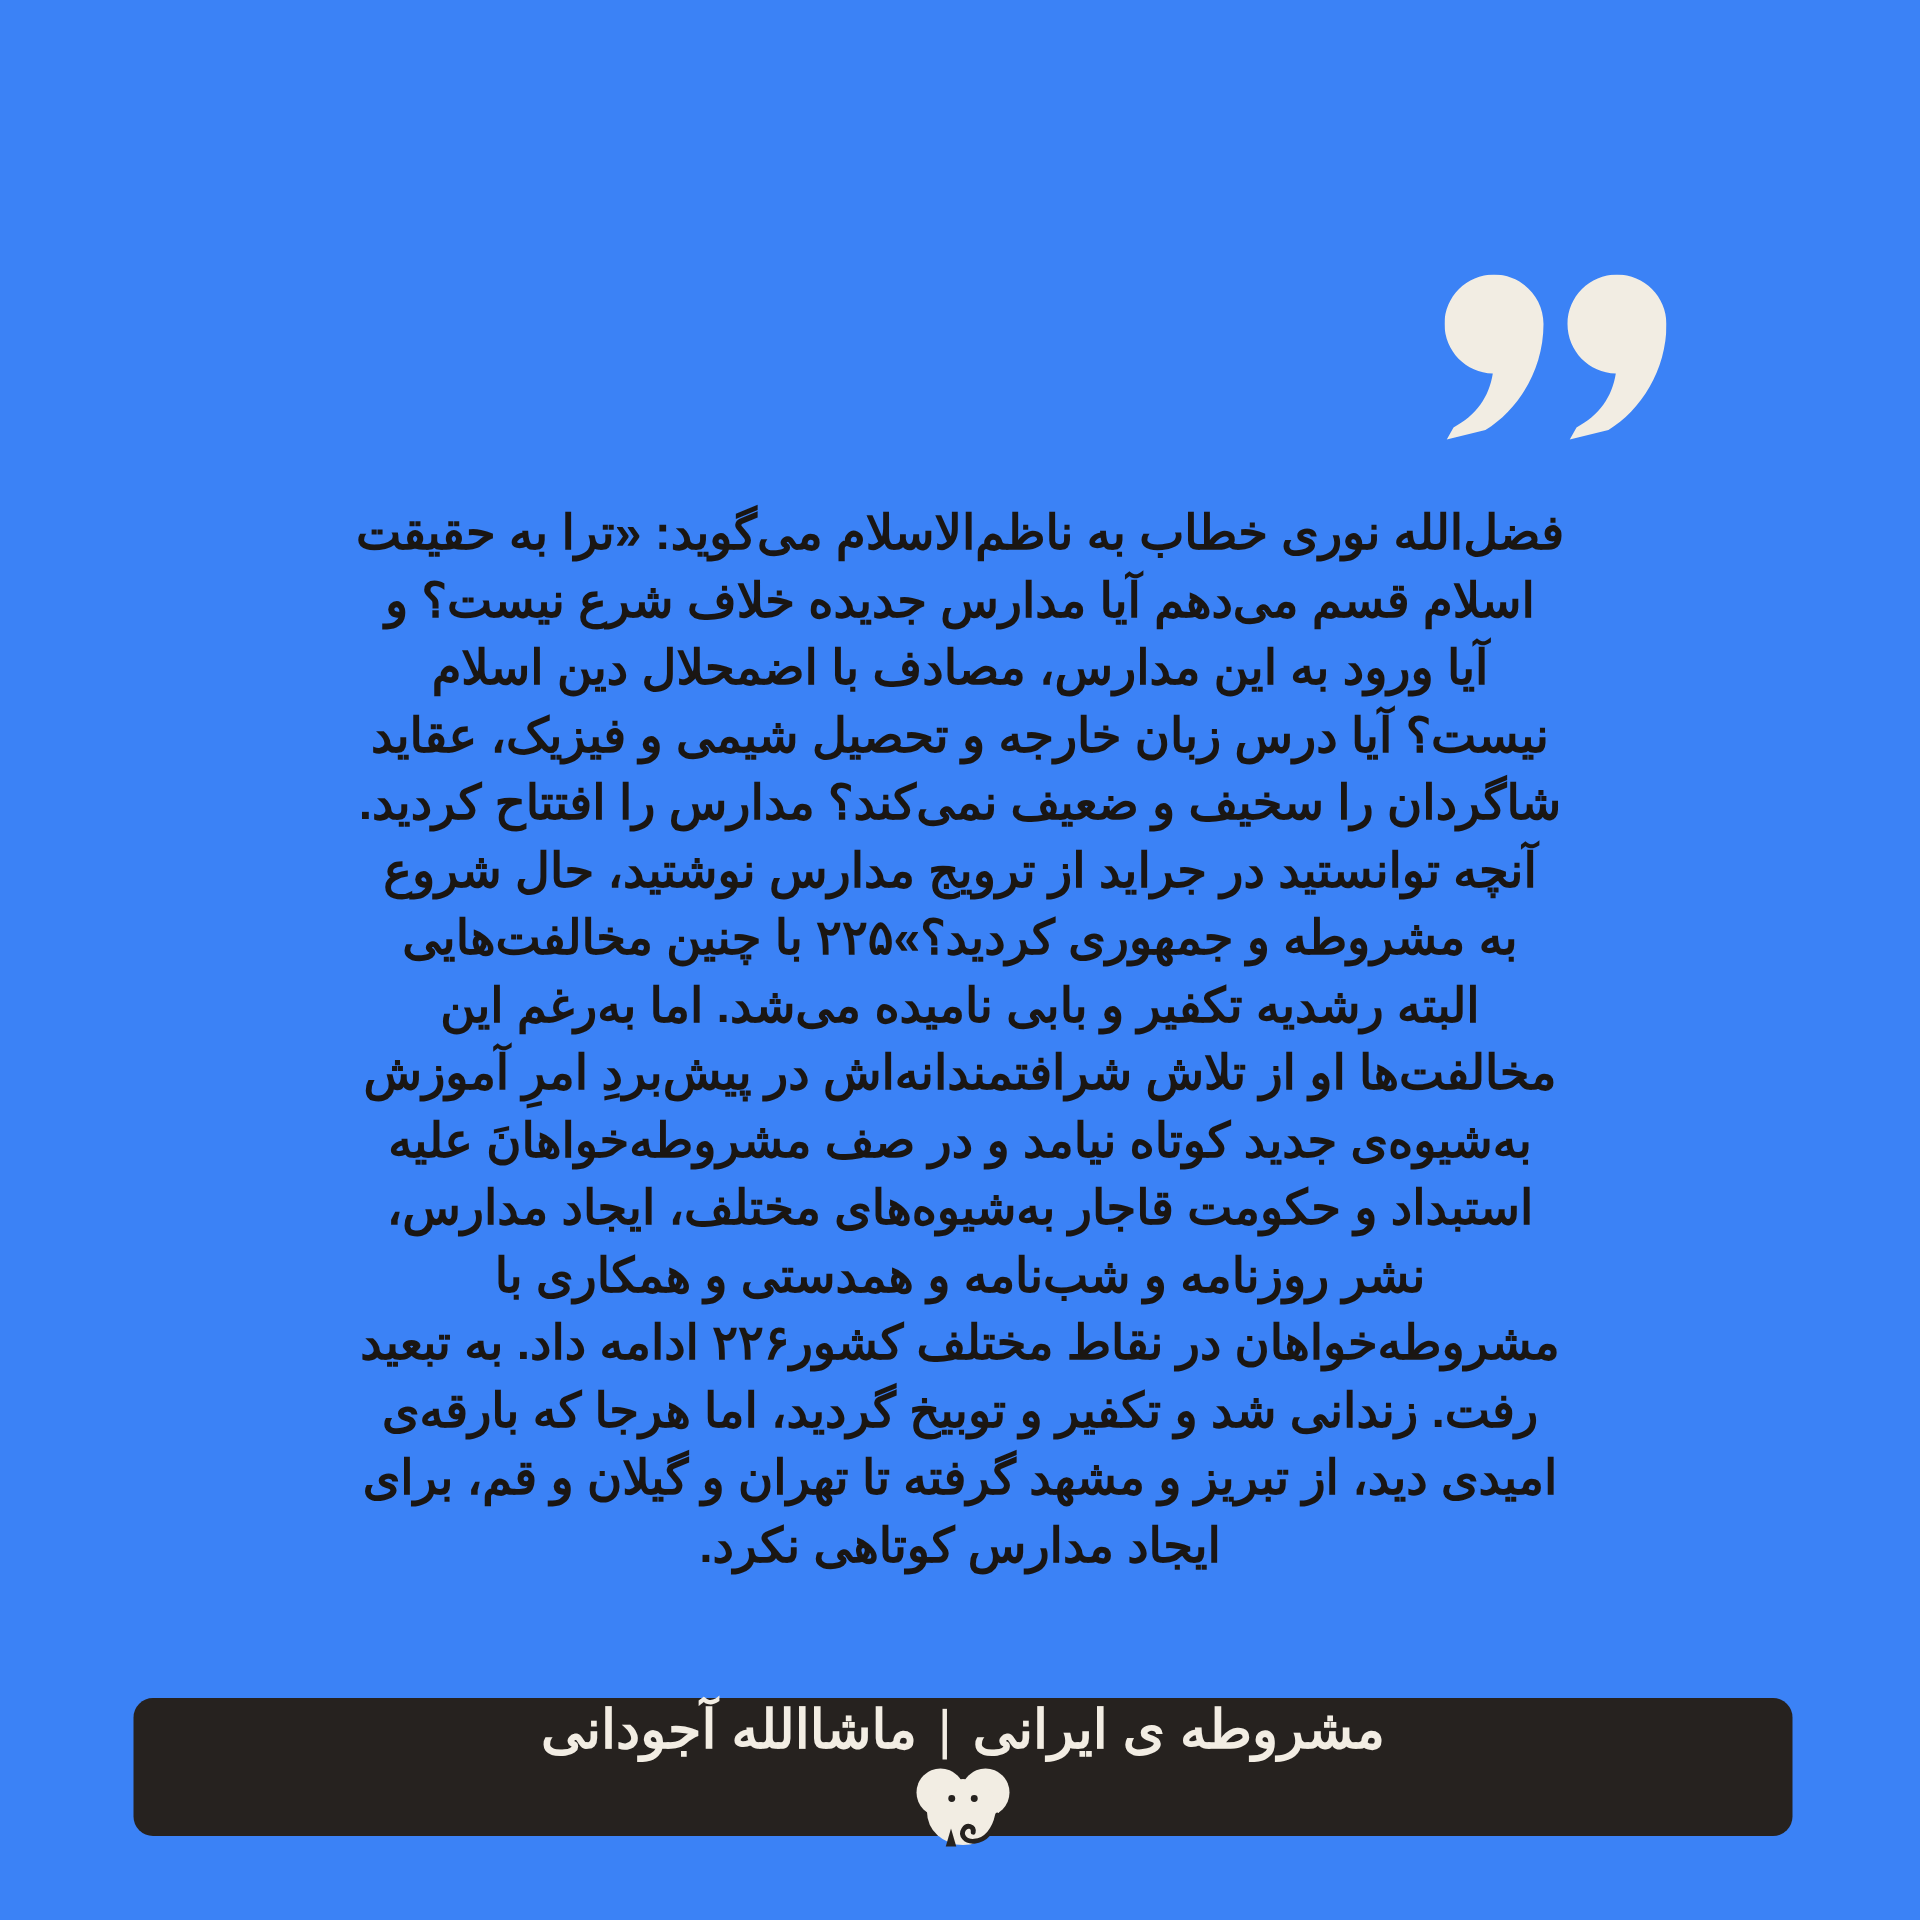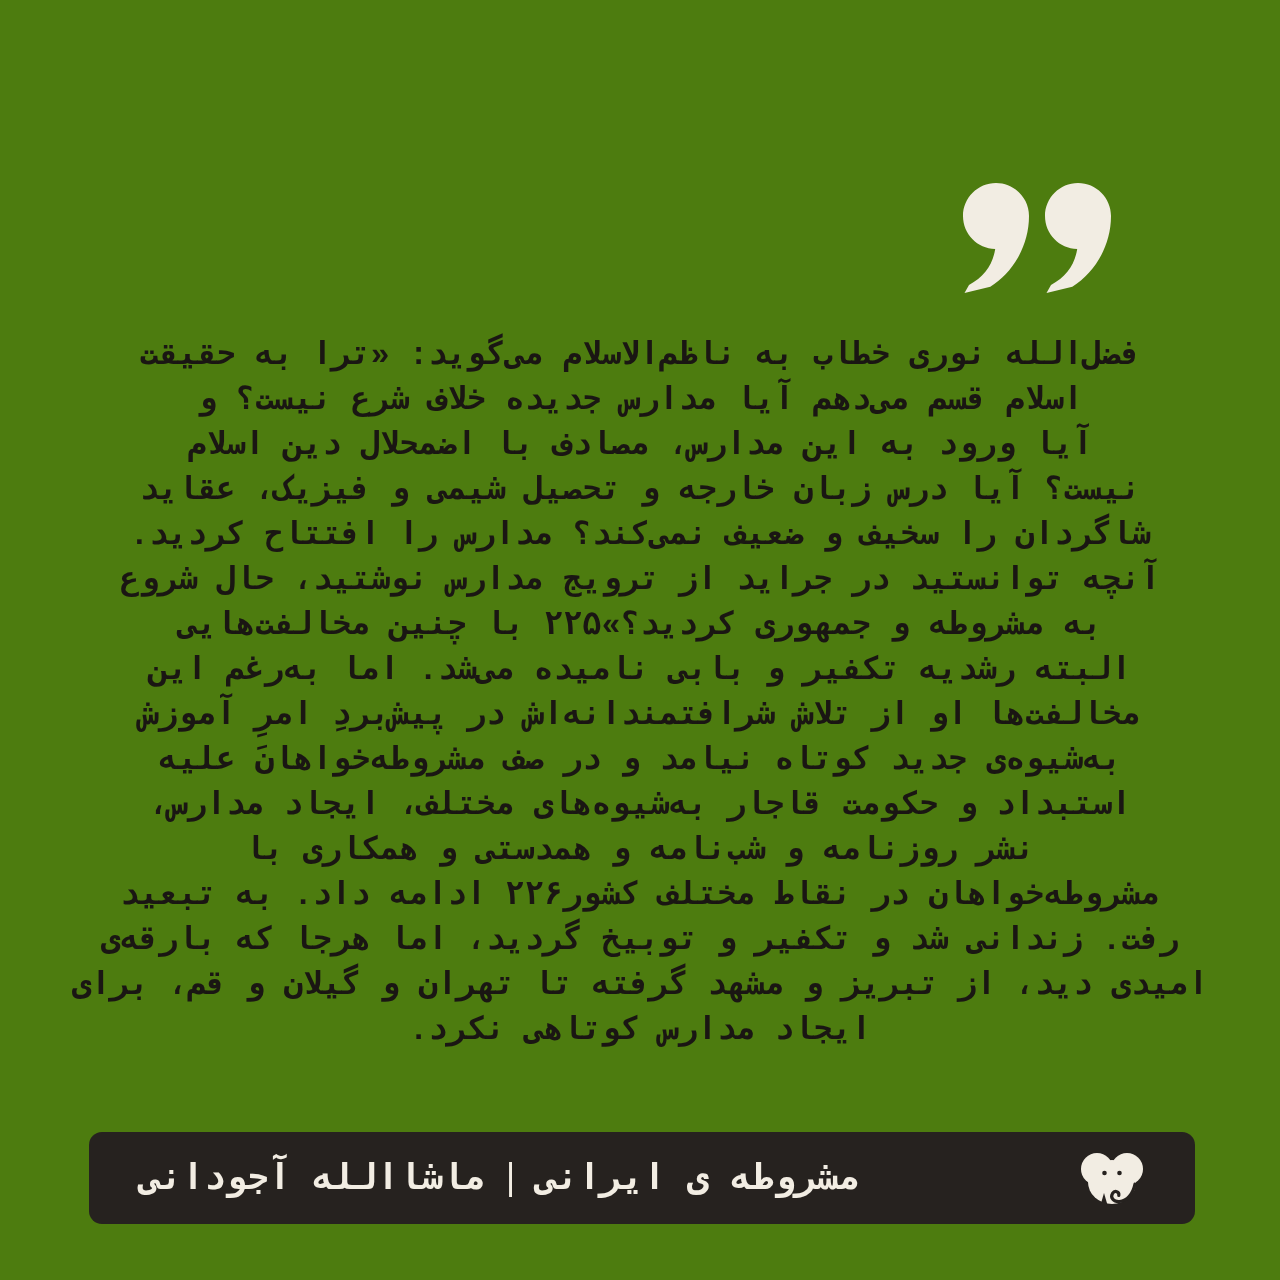--- a/index.html
+++ b/index.html
@@ -1,21 +1,21 @@
 <!DOCTYPE html>
 <html lang="fa"><head>
 <meta charset="utf-8">
 <style>
   html,body{margin:0;padding:0;background:#dccdbe;}
   .card{
     position:relative;
     width:1280px;height:1280px;
-    background:#4d7c0f;
+    background:#3b82f6;
     overflow:hidden;
-    font-family:Liberation Mono, monospace;
+    font-family:Liberation Sans, sans-serif;
   }
   .quote-mark{
     position:absolute;
     top:183px;right:169px;
     width:148px;height:112px;
   }
   .quote-mark svg{display:block;width:100%;height:100%;}
   .quote-body{
     position:absolute;
     top:333px;left:55px;right:55px;
@@ -27,21 +27,21 @@
     font-weight:bold;
     color:#1a1613;
   }
   .footer-bar{
     position:absolute;
     left:89px;top:1132px;
     width:1106px;height:92px;
     background:#26221f;
     border-radius:13px;
     display:flex;
-    flex-direction:row;
+    flex-direction:column;
     align-items:center;
     justify-content:space-between;
     padding:0 50px;
     box-sizing:border-box;
   }
   .footer-caption{
     direction:rtl;
     font-size:36px;
     font-weight:bold;
     color:#f2ede3;

